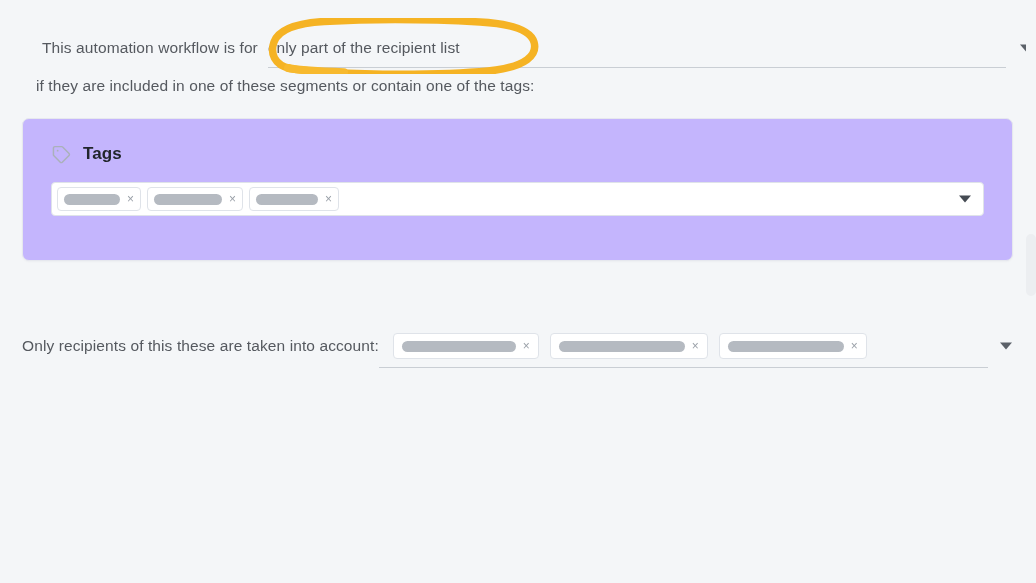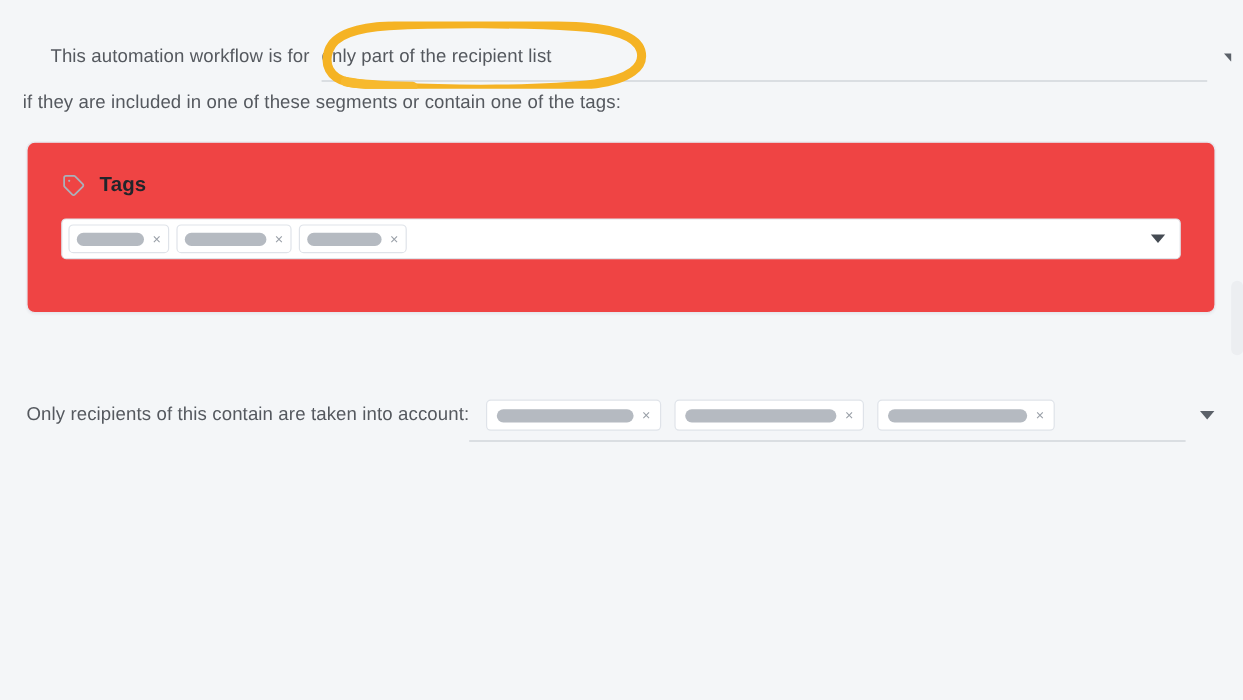--- a/index.html
+++ b/index.html
@@ -67,36 +67,36 @@
     transform: translateY(-50%);
     width: 0; height: 0;
     border-left: 6px solid transparent;
     border-right: 6px solid transparent;
     border-top: 7px solid #5b6169;
   }
 
   
   .sub-text {
     position: absolute;
-    left: 19px;
+    left: 36px;
     top: 77px;
     font-size: 15.5px;
     color: #55595f;
     letter-spacing: .1px;
     white-space: nowrap;
   }
 
   
   .card {
     position: absolute;
     left: 22px;
     top: 118px;
     width: 991px;
     height: 143px;
-    background: #ef4444;
+    background: #c4b5fd;
     border: 1px solid #e6e8ee;
     border-radius: 7px;
     box-sizing: border-box;
     box-shadow: 0 1px 2px rgba(30,40,60,.035);
   }
   .card-cols {
     display: flex;
     height: 100%;
   }
   .col {
@@ -273,21 +273,21 @@
           </span>
           <span class="caret"></span>
         </div>
       </div>
 
 
     </div>
   </div>
 
   <div class="origin-row">
-    <span class="origin-label">Only recipients of this contain are taken into account:</span>
+    <span class="origin-label">Only recipients of this these are taken into account:</span>
     <div class="origin-field">
       <span class="chip">
         <span class="redact" style="width:114px"></span>
         <span class="chip-x">×</span>
       </span>
       <span class="chip">
         <span class="redact" style="width:126px"></span>
         <span class="chip-x">×</span>
       </span>
       <span class="chip">

